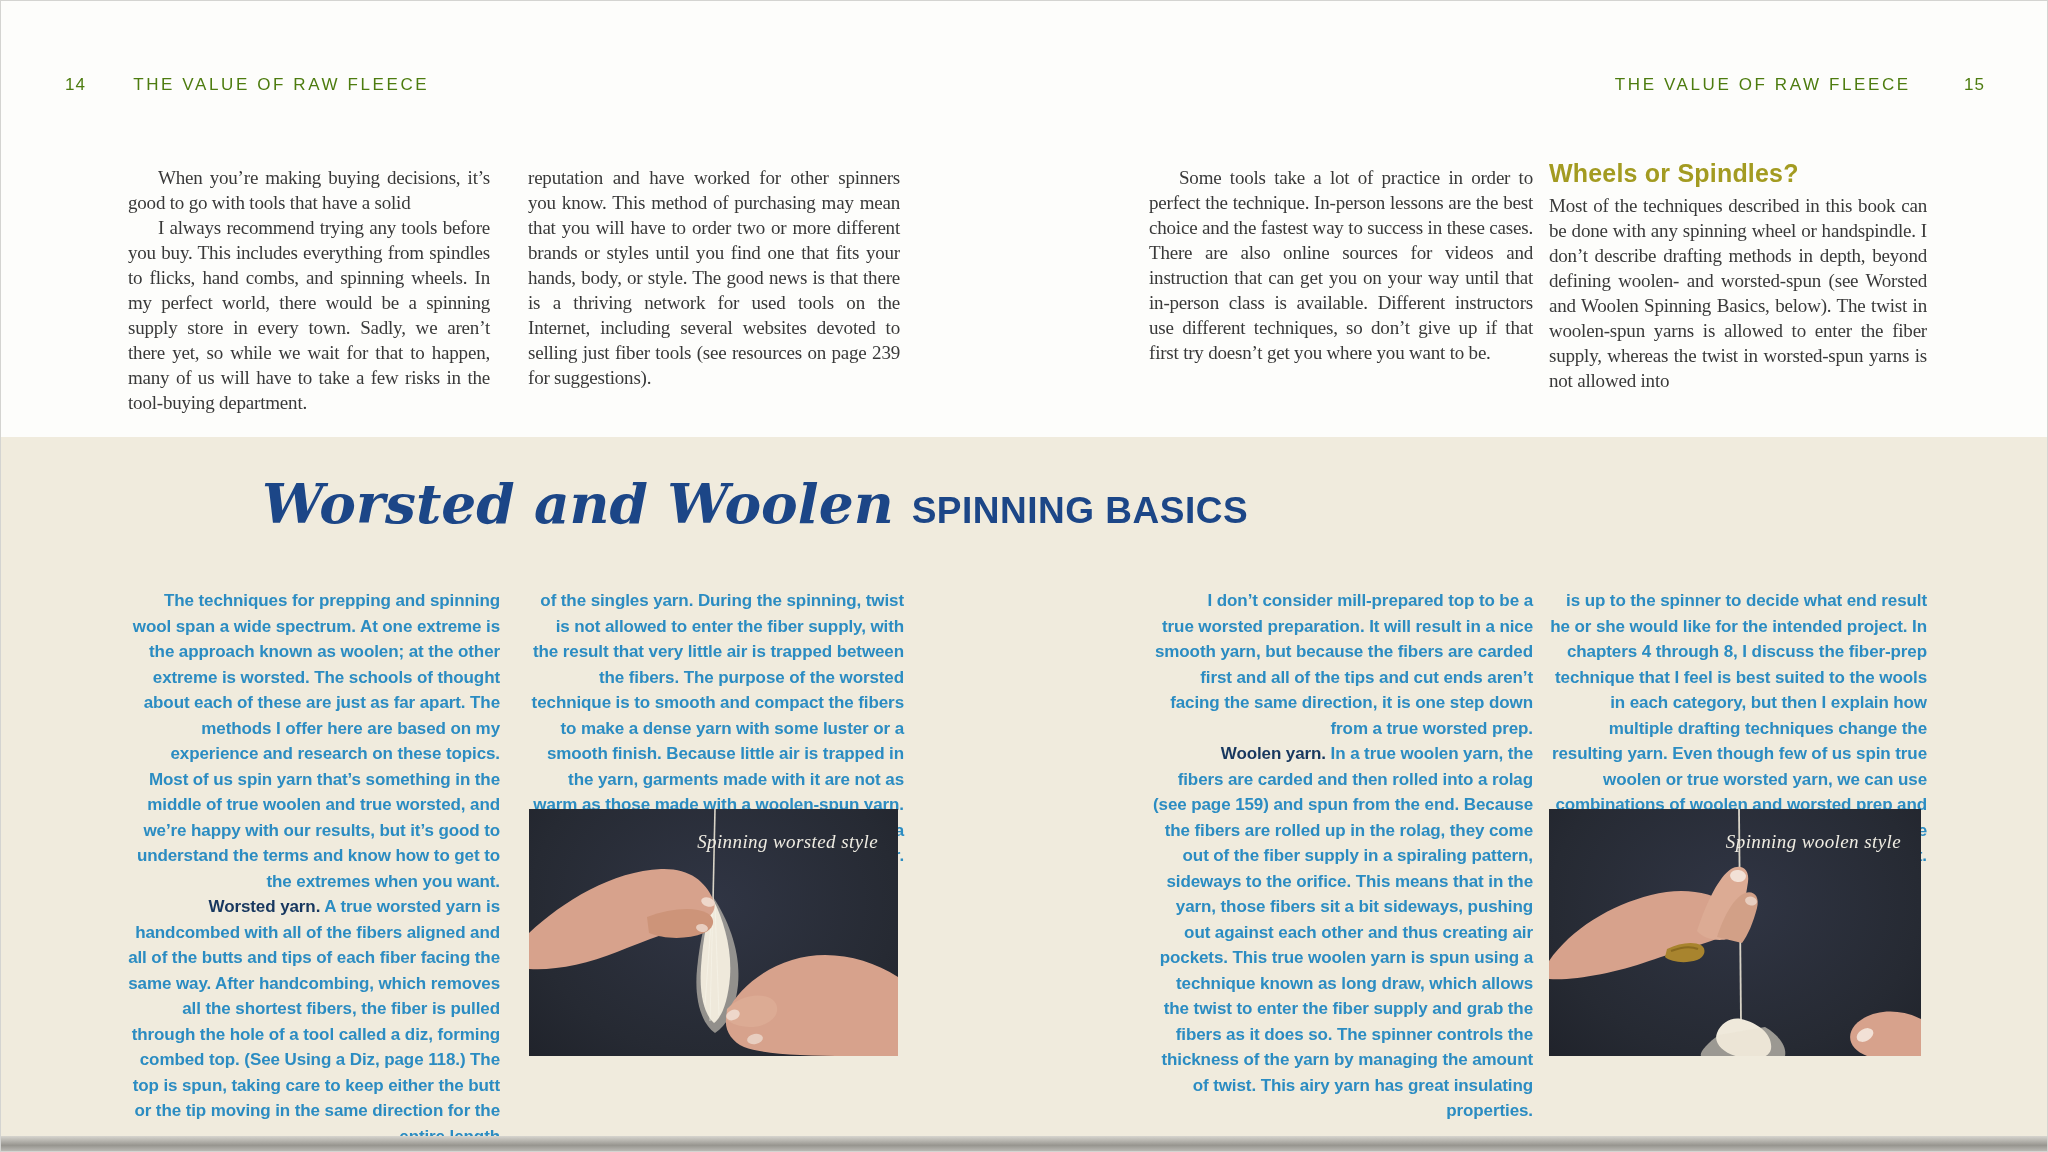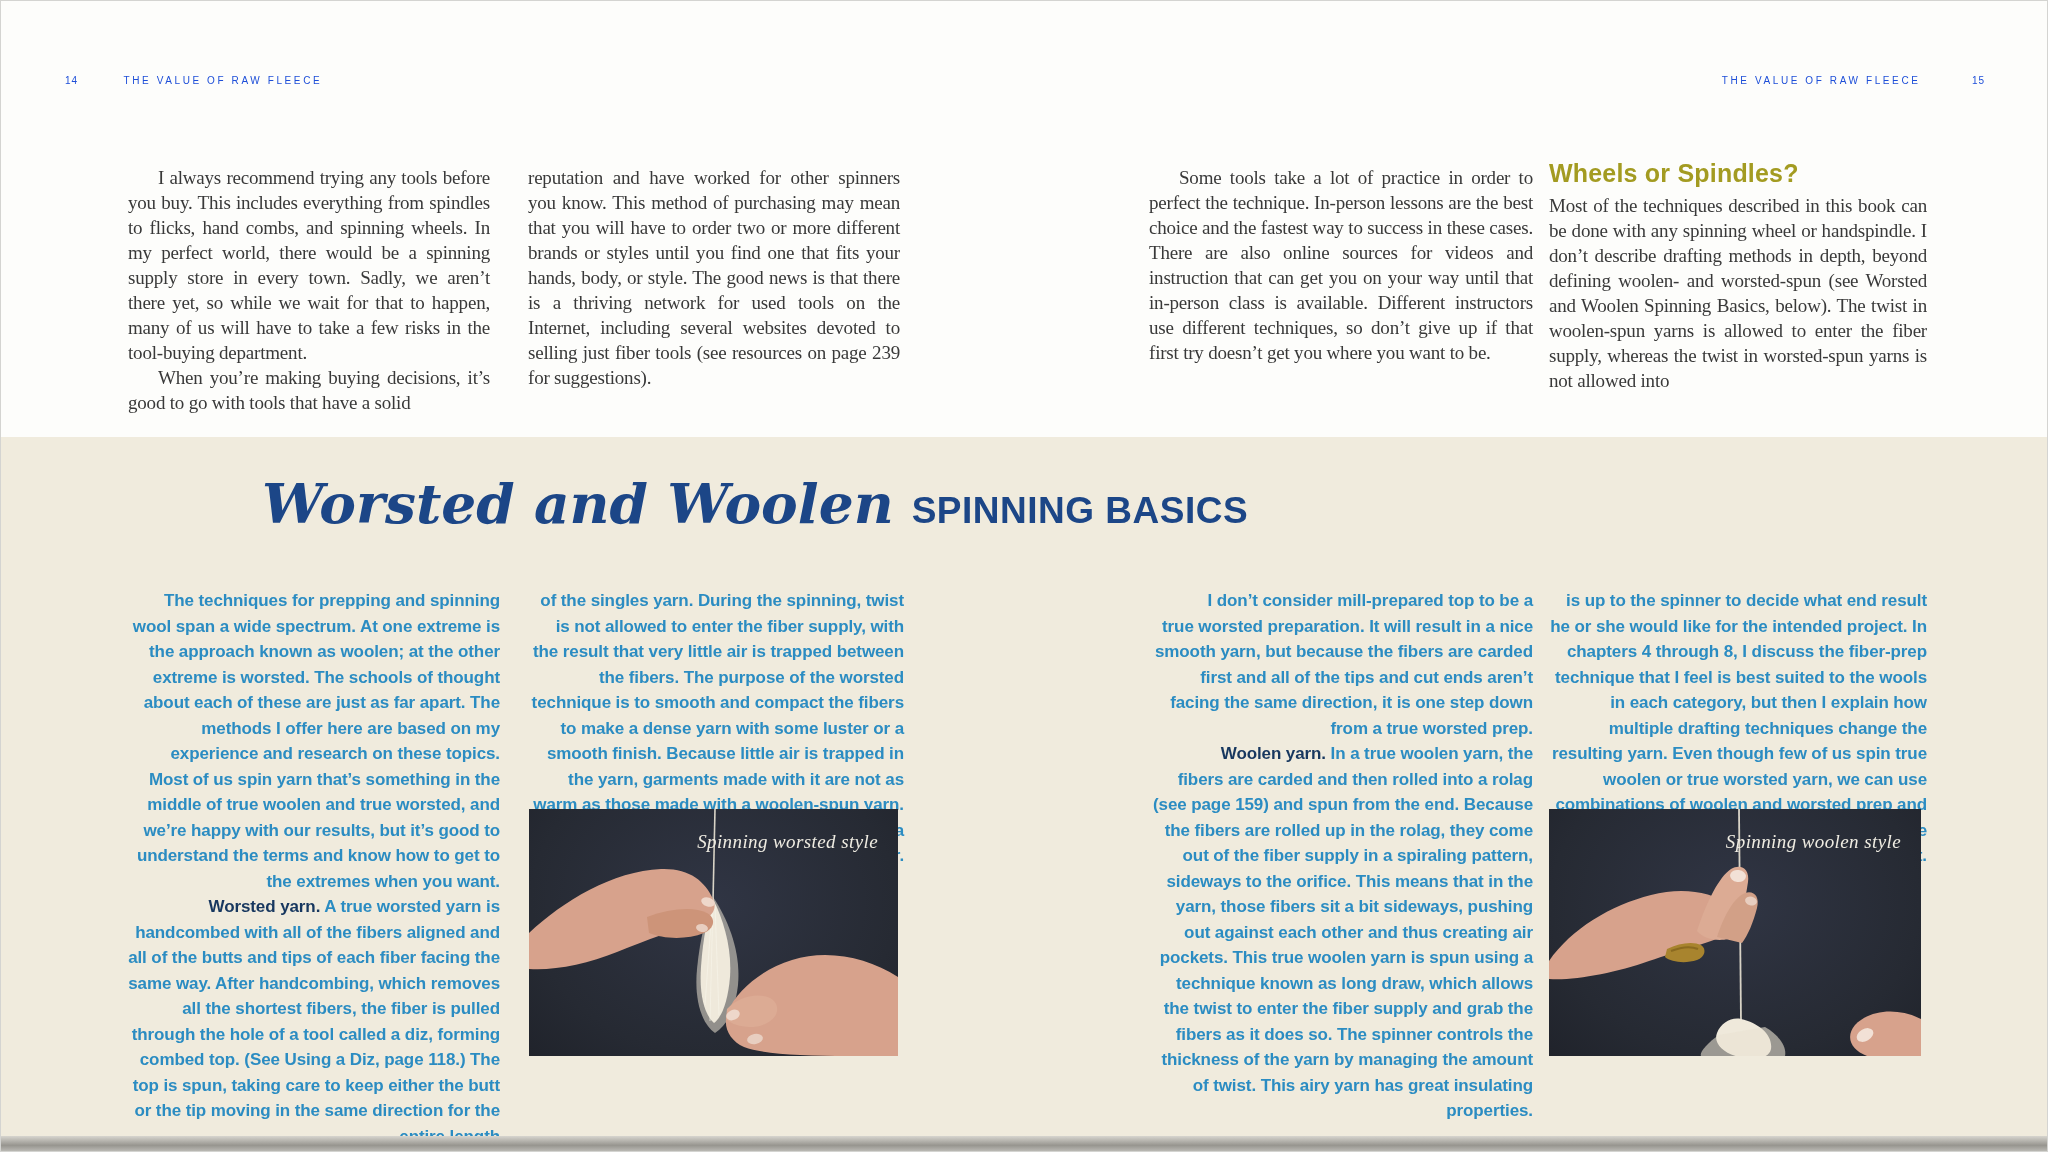--- a/index.html
+++ b/index.html
@@ -6,21 +6,21 @@
   .spread{
     position:relative;width:2048px;height:1152px;margin:0 auto;
     background:#fdfdfb;overflow:hidden;box-sizing:border-box;
     border:1px solid #d4d4d1;
     font-family:"Liberation Serif", serif;
   }
   
   .folio{
     position:absolute;top:74px;
     font-family:"Liberation Sans", sans-serif;
-    font-size:10px;letter-spacing:2.6px;color:#1d4ed8;font-weight:500;
+    font-size:17px;letter-spacing:2.6px;color:#4d7c0f;font-weight:500;
     white-space:nowrap;
   }
   .folio-left{left:64px;}
   .folio-right{right:62px;}
   .folio .num{letter-spacing:1px;}
   .folio-left .head{margin-left:40px;}
   .folio-right .num{margin-left:46px;}
 
   
   .serif-col{
@@ -100,22 +100,22 @@
   <div class="folio folio-left">
     <span class="num">14</span>
     <span class="head">THE VALUE OF RAW FLEECE</span>
   </div>
   <div class="folio folio-right">
     <span class="head">THE VALUE OF RAW FLEECE</span>
     <span class="num">15</span>
   </div>
 
   <div class="serif-col" id="col1">
+    <p class="indent">When you’re making buying decisions, it’s good to go with tools that have a solid</p>
     <p class="indent">I always recommend trying any tools before you buy. This includes everything from spindles to flicks, hand combs, and spinning wheels. In my perfect world, there would be a spinning supply store in every town. Sadly, we aren’t there yet, so while we wait for that to happen, many of us will have to take a few risks in the tool-buying department.</p>
-    <p class="indent">When you’re making buying decisions, it’s good to go with tools that have a solid</p>
   </div>
   <div class="serif-col" id="col2">
     <p>reputation and have worked for other spinners you know. This method of purchasing may mean that you will have to order two or more different brands or styles until you find one that fits your hands, body, or style. The good news is that there is a thriving network for used tools on the Internet, including several websites devoted to selling just fiber tools (see resources on page 239 for suggestions).</p>
   </div>
   <div class="serif-col" id="col3">
     <p class="indent">Some tools take a lot of practice in order to perfect the technique. In-person lessons are the best choice and the fastest way to success in these cases. There are also online sources for videos and instruction that can get you on your way until that in-person class is available. Different instructors use different techniques, so don’t give up if that first try doesn’t get you where you want to be.</p>
   </div>
   <div class="serif-col" id="col4">
     <h3 class="sub-heading">Wheels or Spindles?</h3>
     <p>Most of the techniques described in this book can be done with any spinning wheel or handspindle. I don’t describe drafting methods in depth, beyond defining woolen- and worsted-spun (see Worsted and Woolen Spinning Basics, below). The twist in woolen-spun yarns is allowed to enter the fiber supply, whereas the twist in worsted-spun yarns is not allowed into</p>

